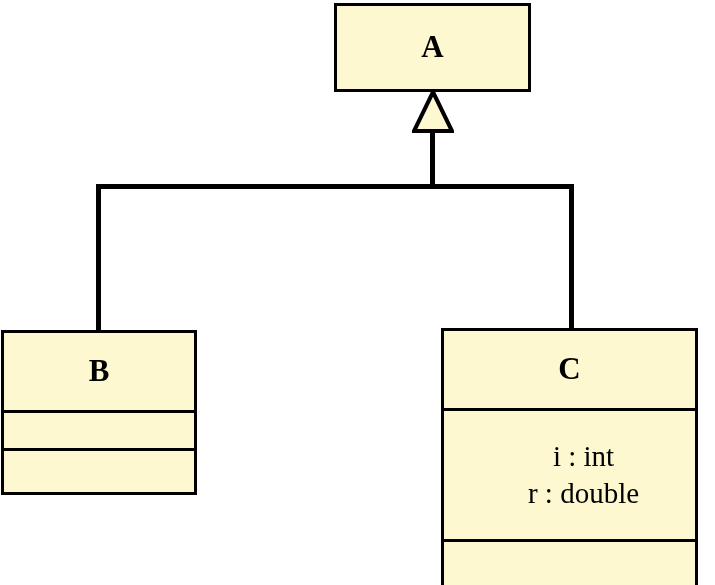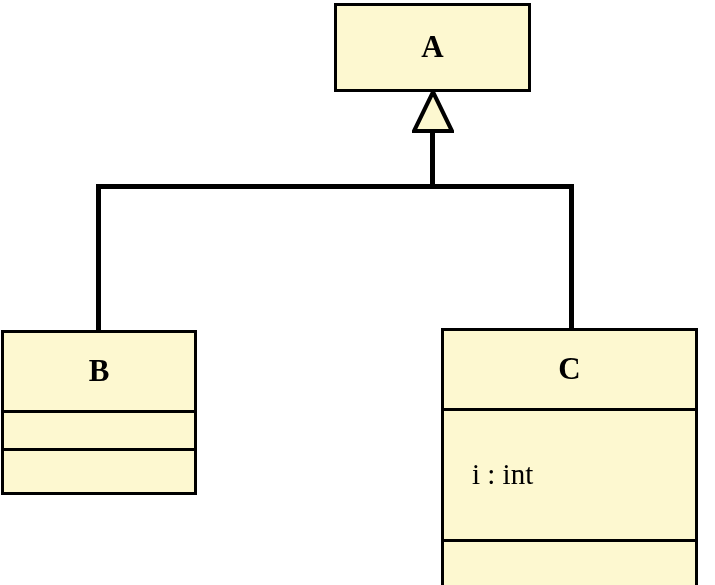--- a/index.html
+++ b/index.html
@@ -35,21 +35,21 @@
   .compartment + .compartment {
     border-top: 3px solid #000000;
   }
   .class-name {
     text-align: center;
     font-weight: bold;
     color: #000000;
     line-height: 1.1;
   }
   .attr-line {
-    text-align: left;
+    text-align: center;
     color: #000000;
     white-space: pre;
     line-height: 1.28;
   }
 
   
   #class-a {
     left: 334px;
     top: 3px;
     width: 197px;
@@ -152,17 +152,18 @@
     <div class="compartment comp-attrs"></div>
     <div class="compartment comp-ops"></div>
   </div>
 
   <div class="uml-class" id="class-c">
     <div class="compartment comp-name">
       <div class="class-name">C</div>
     </div>
     <div class="compartment comp-attrs">
       <div class="attr-line">i : int</div>
+      <div class="attr-line">r : double</div>
     </div>
     <div class="compartment comp-ops"></div>
   </div>
 
 </div>
 
 </body></html>

